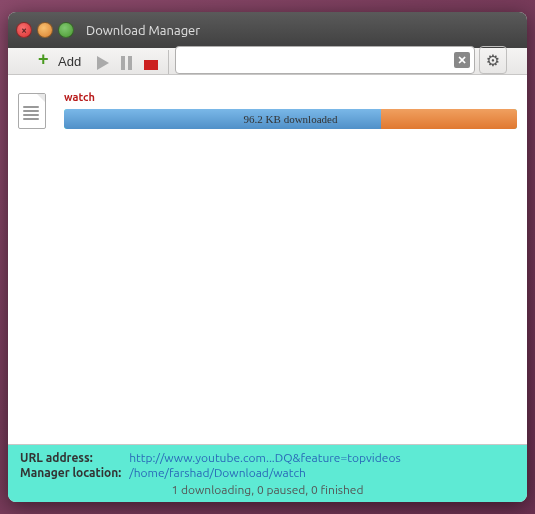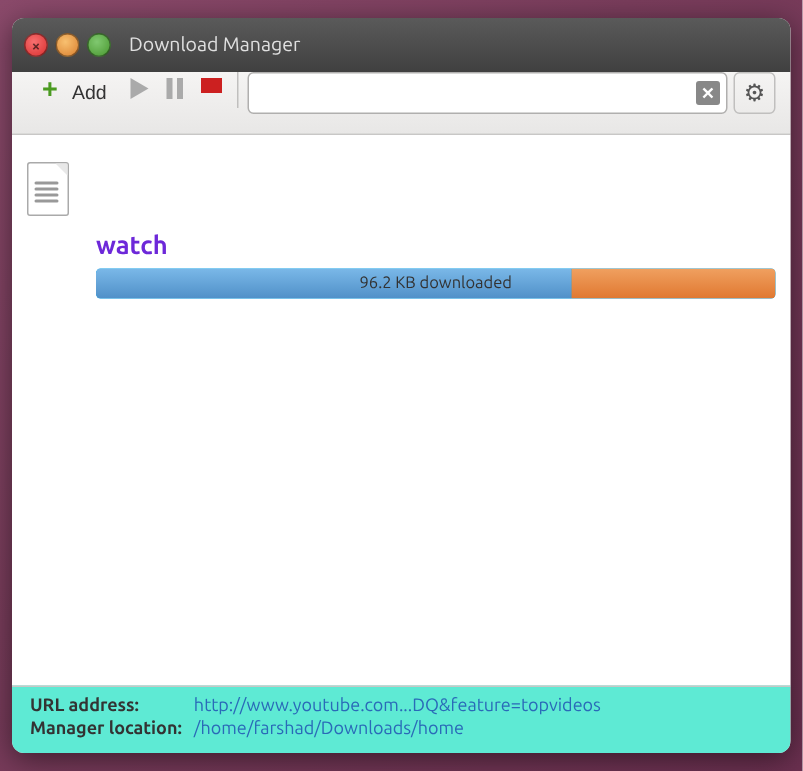--- a/index.html
+++ b/index.html
@@ -63,24 +63,24 @@
     .titlebar-title {
       color: #e0e0e0;
       font-size: 13px;
       font-weight: normal;
       margin-left: 6px;
     }
 
     
     .toolbar {
       background: linear-gradient(to bottom, #f5f4f3, #e8e7e6);
-      height: 42px;
-      display: flex;
-      align-items: flex-start;
-      padding: 0 10px;
+      height: 27px;
+      display: flex;
+      align-items: flex-end;
+      padding: 0 20px;
       gap: 4px;
       border-bottom: 1px solid #c8c7c6;
       flex-shrink: 0;
     }
 
     .btn-add {
       display: flex;
       align-items: center;
       gap: 4px;
       background: transparent;
@@ -258,35 +258,35 @@
       background: #999;
       margin-bottom: 2px;
       border-radius: 1px;
     }
 
     .download-info {
       flex: 1;
     }
 
     .download-name {
-      font-size: 17px;
+      font-size: 11px;
       font-weight: bold;
-      color: #6d28d9;
+      color: #b91c1c;
       margin-bottom: 6px;
-      margin-top: 48px;
     }
 
     .progress-bar-container {
       width: 100%;
       height: 20px;
-      background: #0ea5e9;
+      background: #5eead4;
       border-radius: 3px;
       overflow: hidden;
       position: relative;
       margin-bottom: 9px;
+      font-family: Liberation Serif, serif;
     }
 
     .progress-bar-fill {
       height: 100%;
       background: linear-gradient(to bottom, #7ab8e8, #5090c8);
       border-radius: 3px 0 0 3px;
       position: absolute;
       left: 0;
       top: 0;
     }
@@ -420,17 +420,18 @@
         </div>
       </div>
     </div>
   </div>
 
   <div class="statusbar">
     <div class="status-grid">
       <span class="status-label">URL address:</span>
       <span class="status-value">http://www.youtube.com...DQ&amp;feature=topvideos</span>
       <span class="status-label">Manager location:</span>
-      <span class="status-value">/home/farshad/Downloads/home</span>
+      <span class="status-value">/home/farshad/Download/watch</span>
     </div>
+    <div class="status-summary">1 downloading, 0 paused, 0 finished</div>
   </div>
 
 </div>
 
 </body></html>

